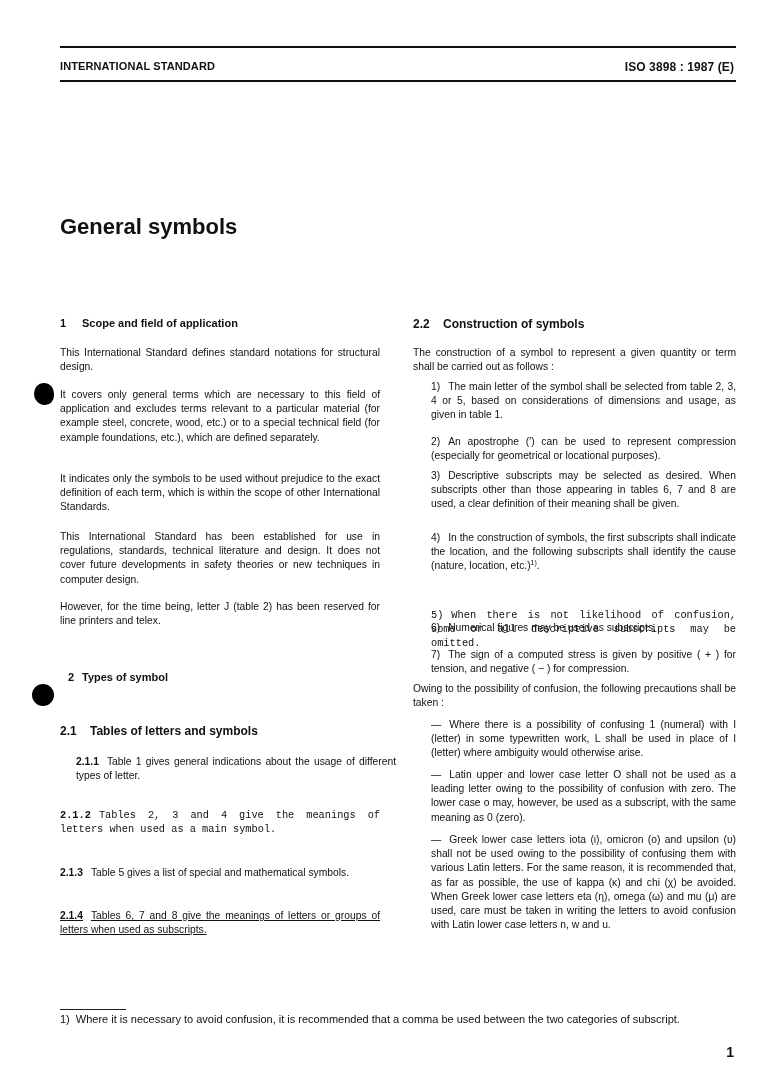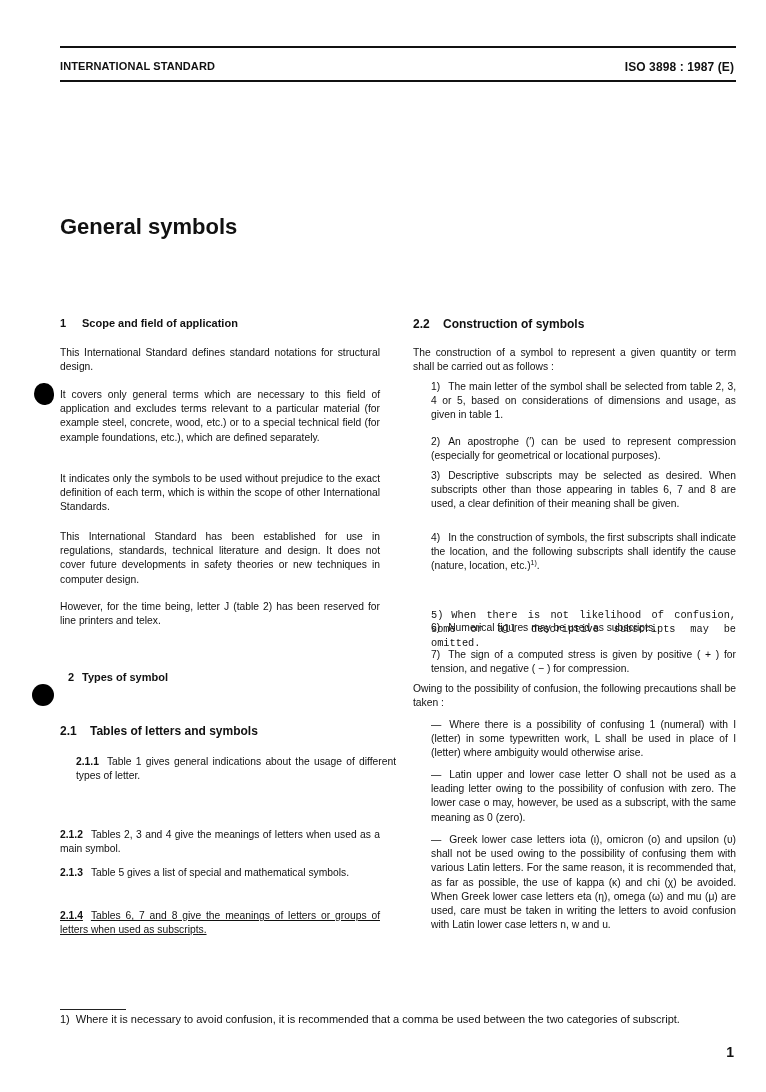--- a/index.html
+++ b/index.html
@@ -69,21 +69,21 @@
   <p class="abs" style="top:600px; width:320px;">However, for the time being, letter J (table 2) has been reserved for line printers and telex.</p>
 
   <h2 class="abs" style="top:671px;text-align:center;">
     <span class="h2num">2</span><span>Types of symbol</span>
   </h2>
   <h3 class="abs" style="top:724px;">
     <span class="h3num">2.1</span><span>Tables of letters and symbols</span>
   </h3>
 
   <p class="abs" style="top:755px; width:320px;margin-left:16px;"><span class="subnum">2.1.1</span><span>Table 1 gives general indications about the usage of different types of letter.</span></p>
-  <p class="abs" style="top:828px; width:320px;"><span class="subnum">2.1.2</span><span>Tables 2, 3 and 4 give the meanings of letters when used as a main symbol.</span></p>
+  <p class="abs" style="top:808px; width:320px;font-family:Liberation Mono, monospace;"><span class="subnum">2.1.2</span><span>Tables 2, 3 and 4 give the meanings of letters when used as a main symbol.</span></p>
   <p class="abs" style="top:866px; width:320px;"><span class="subnum">2.1.3</span><span>Table 5 gives a list of special and mathematical symbols.</span></p>
   <p class="abs" style="top:909px; width:320px;text-decoration:underline;"><span class="subnum">2.1.4</span><span>Tables 6, 7 and 8 give the meanings of letters or groups of letters when used as subscripts.</span></p>
 </div>
 
 <div id="col-right" class="col">
   <h3 class="abs" style="top:317px;">
     <span class="h3num">2.2</span><span>Construction of symbols</span>
   </h3>
   <p class="abs" style="top:346px; width:323px;">The construction of a symbol to represent a given quantity or term shall be carried out as follows :</p>
 

